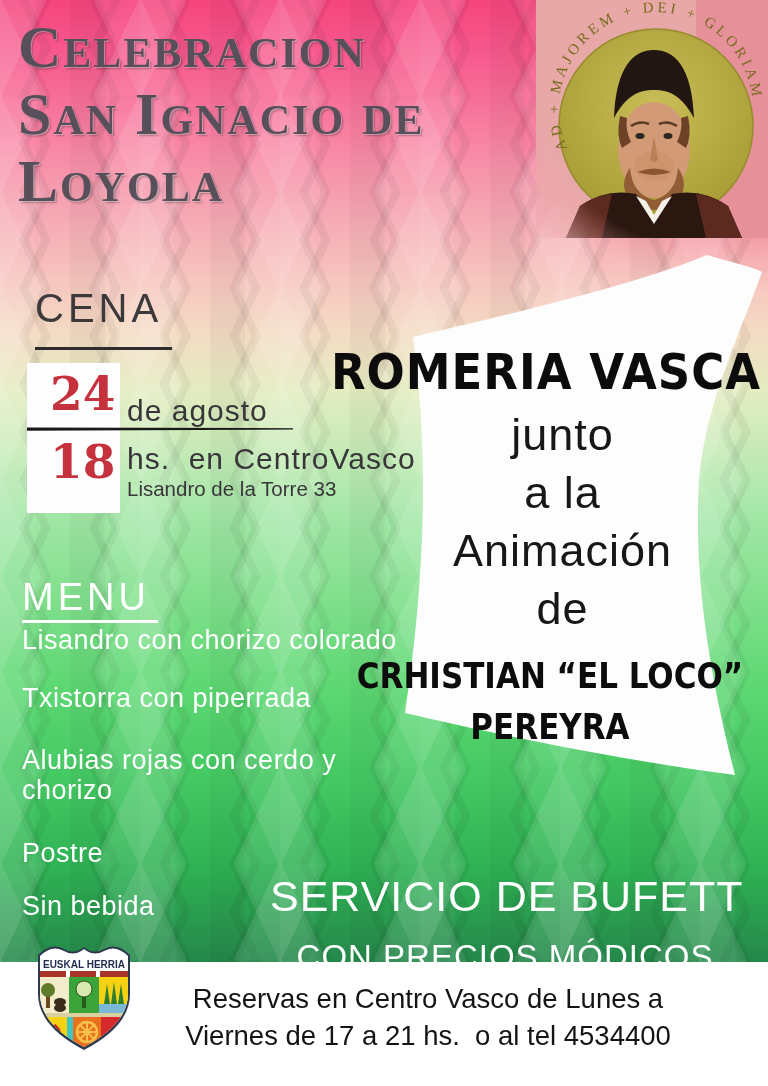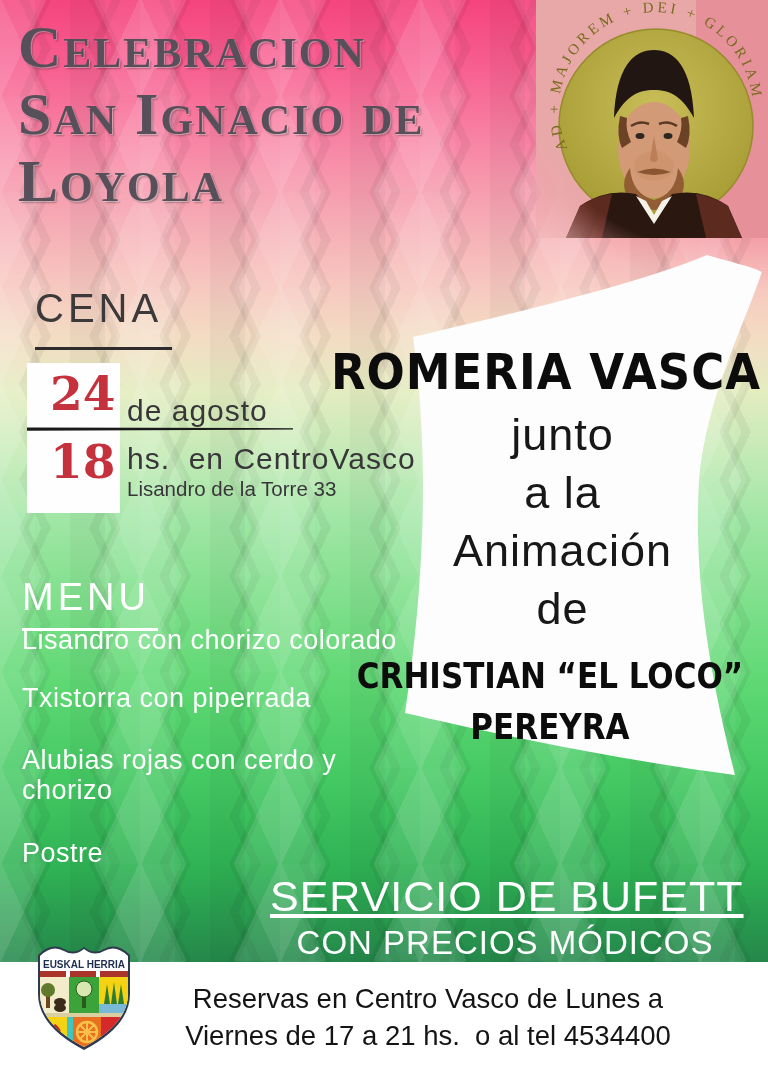--- a/index.html
+++ b/index.html
@@ -51,29 +51,29 @@
   .headline{position:absolute;left:330px;top:342px;width:432px;text-align:center;
     font-family:"DejaVu Sans",sans-serif;font-weight:900;font-size:45px;letter-spacing:1px;
     color:#0c0c0c;transform:scaleY(1.12);transform-origin:top;white-space:nowrap;}
   .sub-block{position:absolute;left:395px;top:406px;width:335px;text-align:center;
     font-size:45px;line-height:58px;color:#171717;letter-spacing:1px;}
   .artist-block{position:absolute;left:335px;top:650px;width:430px;text-align:center;
     font-family:"DejaVu Sans",sans-serif;font-weight:900;font-size:31px;line-height:45px;
     color:#0c0c0c;transform:scaleY(1.14);transform-origin:top;white-space:nowrap;}
   
   .menu-heading{position:absolute;left:22px;top:576px;font-size:38px;letter-spacing:4px;
-    color:#fff;border-bottom:3px solid #fff;padding:0 8px 9px 0;}
+    color:#fff;border-bottom:3px solid #fff;padding:0 8px 1px 0;}
   .menu-item{position:absolute;left:22px;font-size:27px;color:#fff;letter-spacing:.5px;white-space:nowrap;}
   .mi-0{top:625px;} .mi-1{top:683px;}
   .mi-2{top:745px;width:350px;white-space:normal;line-height:30px;}
   .mi-3{top:838px;} .mi-4{top:891px;}
   
   .service{position:absolute;left:270px;top:872px;width:470px;text-align:center;color:#fff;}
-  .service-l1{font-size:43px;letter-spacing:1px;white-space:nowrap;text-decoration:underline;}
-  .service-l2{font-size:33px;letter-spacing:1px;margin-top:3px;white-space:nowrap;}
+  .service-l1{font-size:43px;letter-spacing:1px;white-space:nowrap;}
+  .service-l2{font-size:33px;letter-spacing:1px;margin-top:17px;white-space:nowrap;}
   
   .footer-bar{position:absolute;left:0;top:962px;width:768px;height:124px;background:#fff;}
   .crest{position:absolute;left:33px;top:940px;width:102px;height:114px;}
   .reservation{position:absolute;left:168px;top:980px;width:520px;text-align:center;
     font-size:27.5px;color:#141414;line-height:37px;}
 </style>
 </head>
 <body>
 
 <div class="poster">
@@ -147,20 +147,21 @@
   <div class="artist-block">
     <div>CRHISTIAN “EL LOCO”</div>
     <div>PEREYRA</div>
   </div>
 
   <div class="menu-heading">MENU</div>
   <div class="menu-item mi-0">Lisandro con chorizo colorado</div>
   <div class="menu-item mi-1">Txistorra con piperrada</div>
   <div class="menu-item mi-2">Alubias rojas con cerdo y chorizo</div>
   <div class="menu-item mi-3">Postre</div>
+  <div class="menu-item mi-4">Sin bebida</div>
 
   <div class="service">
     <div class="service-l1">SERVICIO DE BUFETT</div>
     <div class="service-l2">CON PRECIOS MÓDICOS</div>
   </div>
 
   <div class="footer-bar"></div>
   <div class="crest">
     <svg width="102" height="114" viewBox="0 0 102 114">
       <defs>

